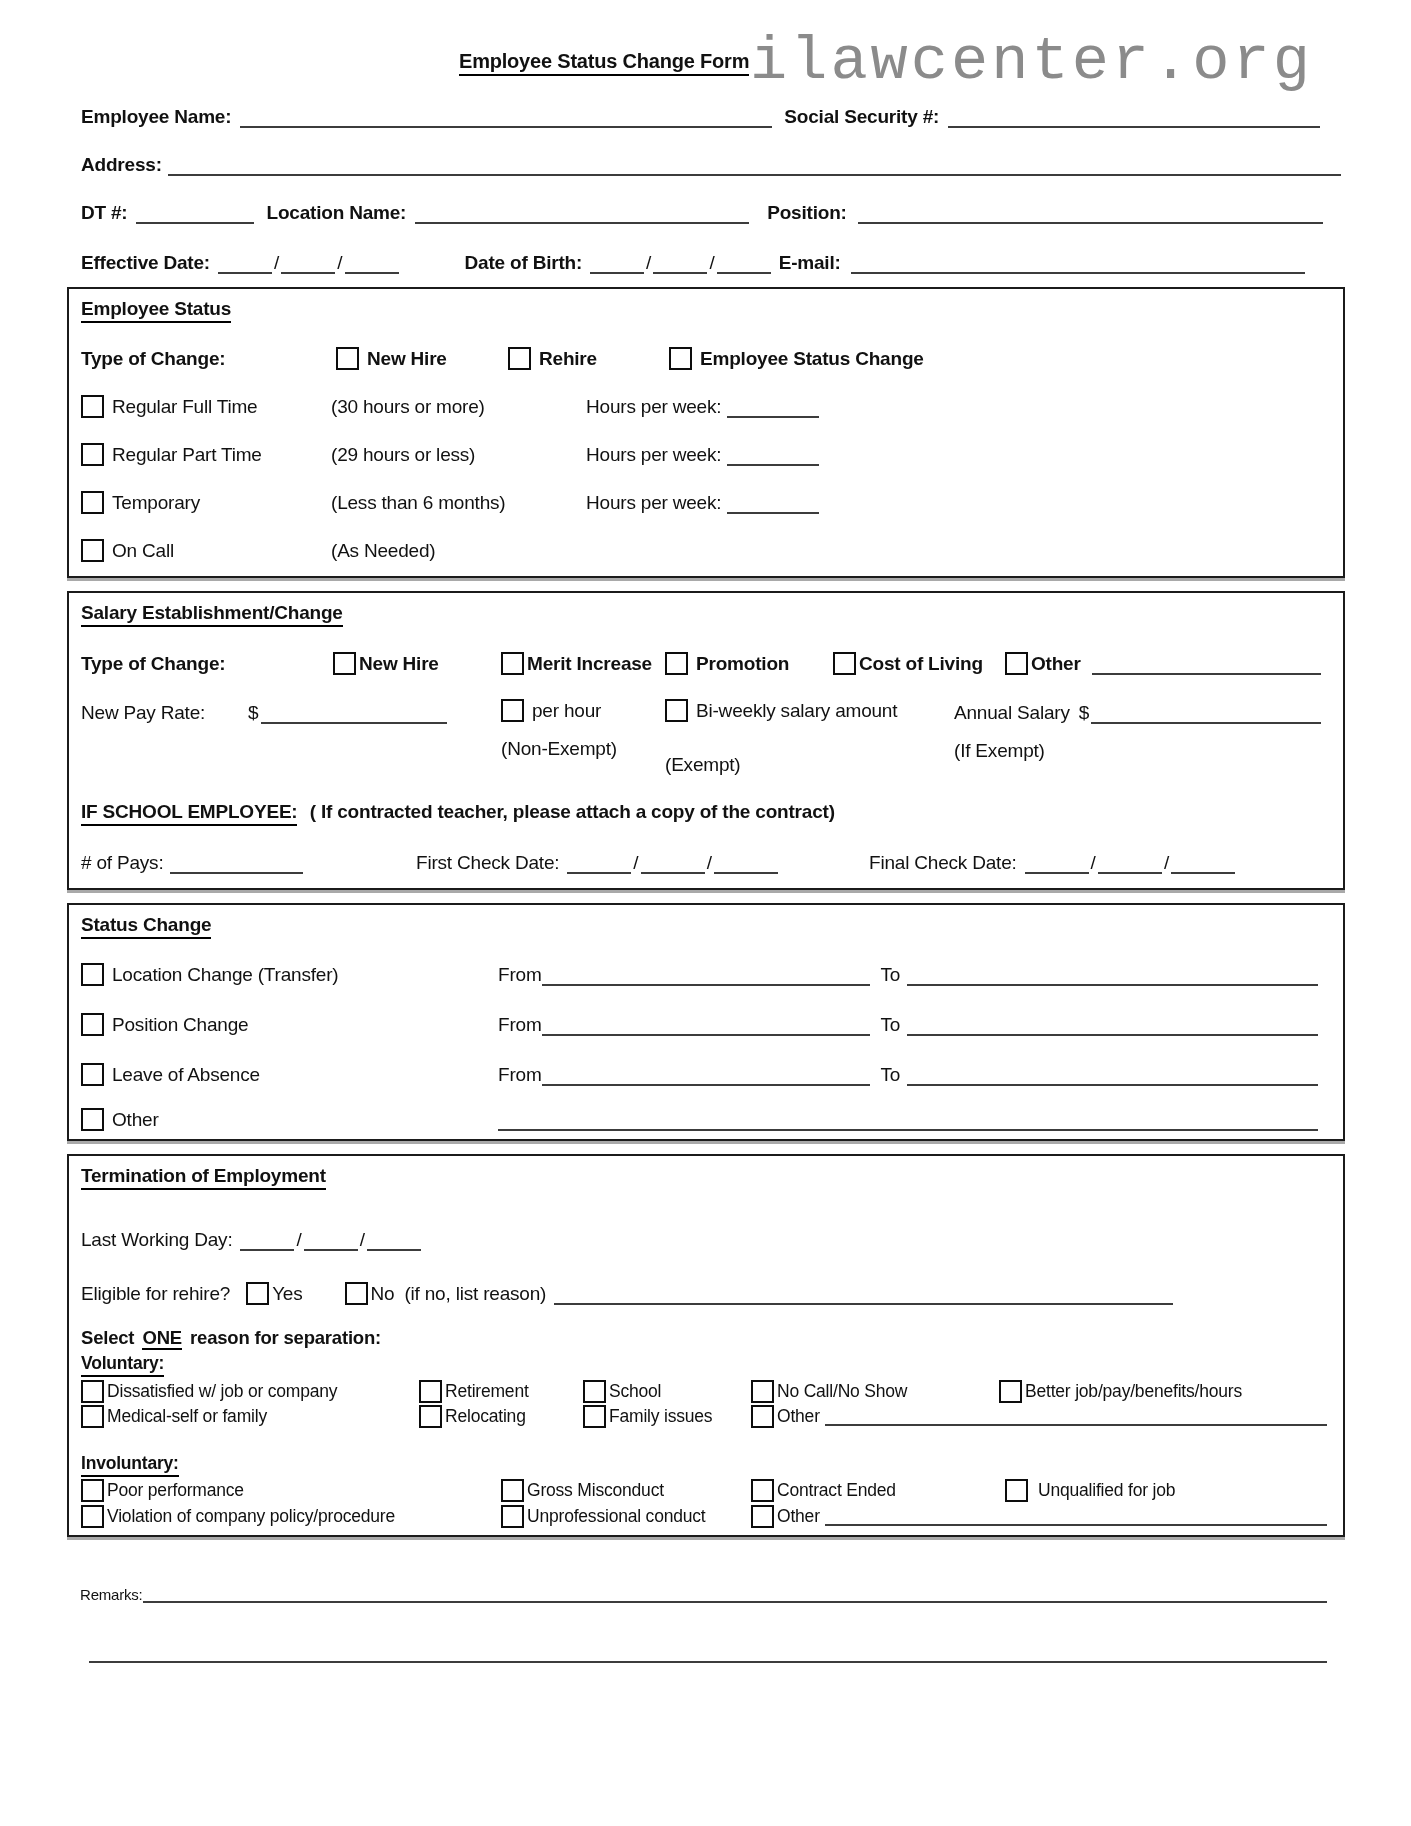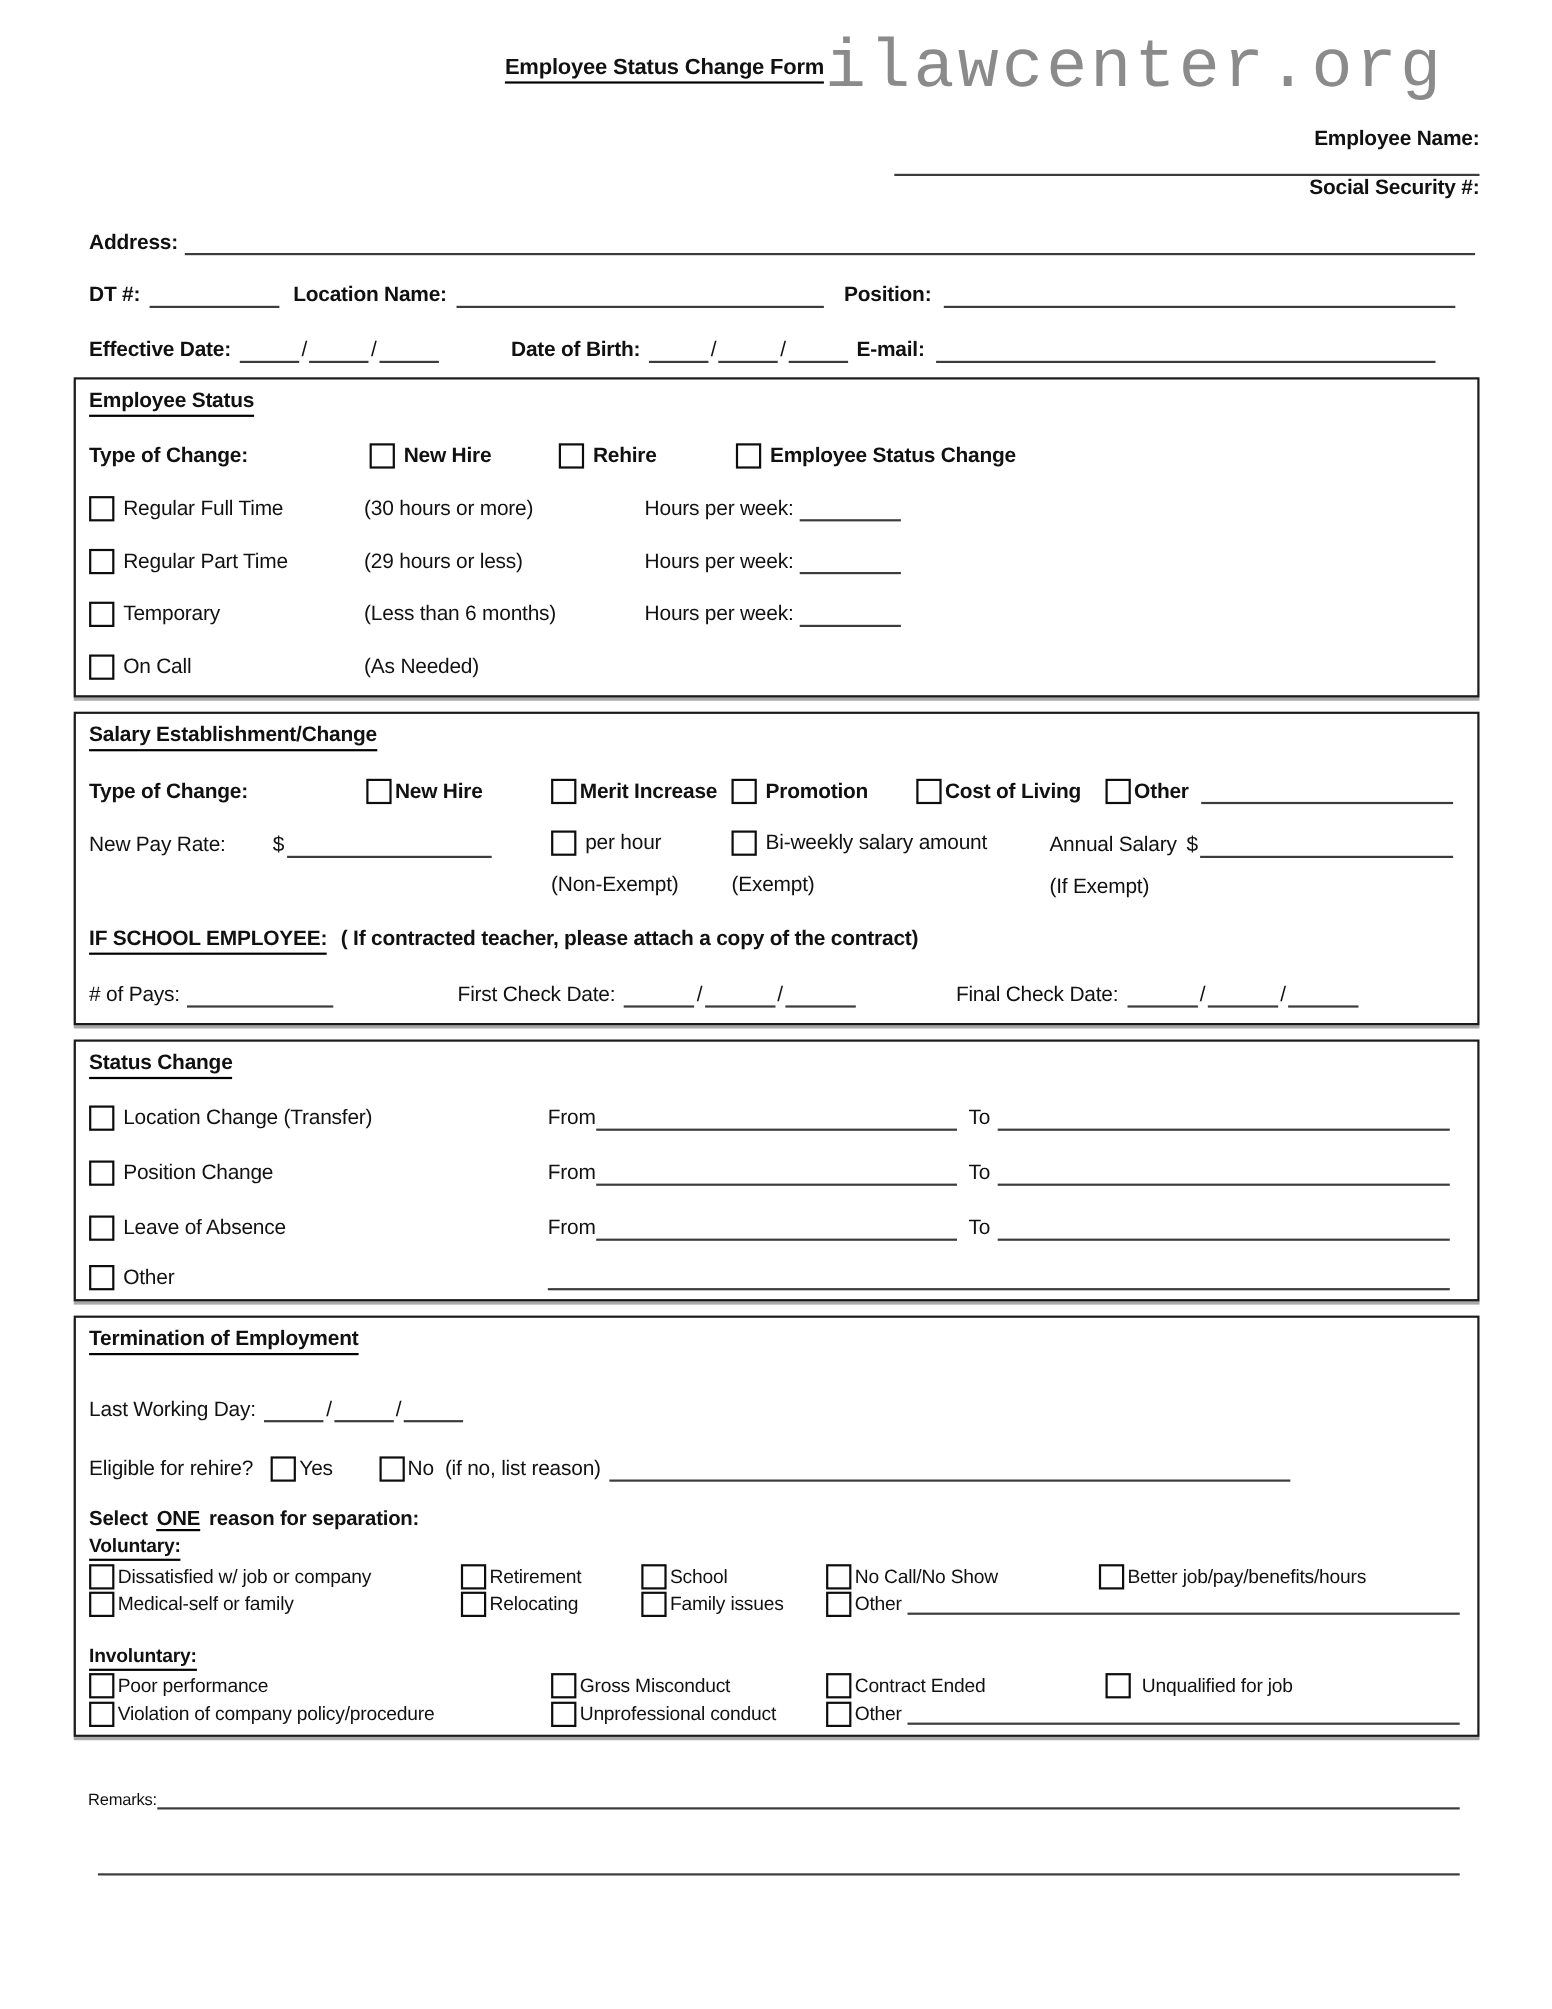--- a/index.html
+++ b/index.html
@@ -21,21 +21,21 @@
   .ln{display:inline-block;border-bottom:2px solid #3c3c3c;height:20px;}
   .flex1{flex:1;}
   .date3{display:flex;align-items:flex-end;margin-left:8px;}
   .date3 .seg{width:54px;border-bottom:2px solid #3c3c3c;height:18px;}
   .date3 .sl{padding:0 2px;font-size:19px;}
   .cb{display:inline-block;width:19px;height:19px;border:2.2px solid #0d0d0d;background:#fff;flex:none;}
   .opt{display:flex;align-items:center;gap:8px;white-space:nowrap;}
   .opt.tight{gap:3px;}
   .topfields{padding-left:14px;}
   .topfields .frow{margin-top:26px;}
-  .topfields .frow.first{margin-top:16px;flex-direction:column;}
+  .topfields .frow.first{margin-top:6px;}
 
   
   .box{border:2px solid #1b1b1b;box-shadow:0 3px 0 #a9a9a9;margin-top:13px;
        padding:9px 12px 14px 12px;font-size:19px;}
   .bhead{display:inline-block;font-weight:bold;border-bottom:2.2px solid #000;
          padding-bottom:1px;letter-spacing:-0.2px;}
   .esrow{display:grid;grid-template-columns:250px 255px 1fr;align-items:end;margin-top:25px;}
   .tor1{display:grid;grid-template-columns:255px 172px 161px 1fr;align-items:center;margin-top:24px;}
   .tor2{display:grid;grid-template-columns:252px 168px 164px 168px 172px 1fr;align-items:center;margin-top:25px;}
   .payrow{display:grid;grid-template-columns:167px 253px 164px 289px 1fr;align-items:start;margin-top:24px;}
@@ -199,21 +199,21 @@
           <span class="rlbl">$</span>
           <span class="ln" style="width:186px;margin-left:3px;"></span>
         </span>
       <span class="stack" style="display:flex;flex-direction:column;">
         <span class="opt">
             <span class="cb"></span>
             <span class="rlbl">per hour</span>
           </span>
         <span class="sub rlbl">(Non-Exempt)</span>
       </span>
-      <span class="stack" style="display:flex;flex-direction:column;">
+      <span class="stack" style="display:flex;flex-direction:column;gap:16px;">
         <span class="opt">
             <span class="cb"></span>
             <span class="rlbl">Bi-weekly salary amount</span>
           </span>
         <span class="sub rlbl">(Exempt)</span>
       </span>
       <span class="stack" style="display:flex;flex-direction:column;">
         <span class="fromto" style="margin-top:3px;">
             <span class="rlbl">Annual Salary</span>
             <span class="rlbl" style="margin-left:9px;">$</span>

